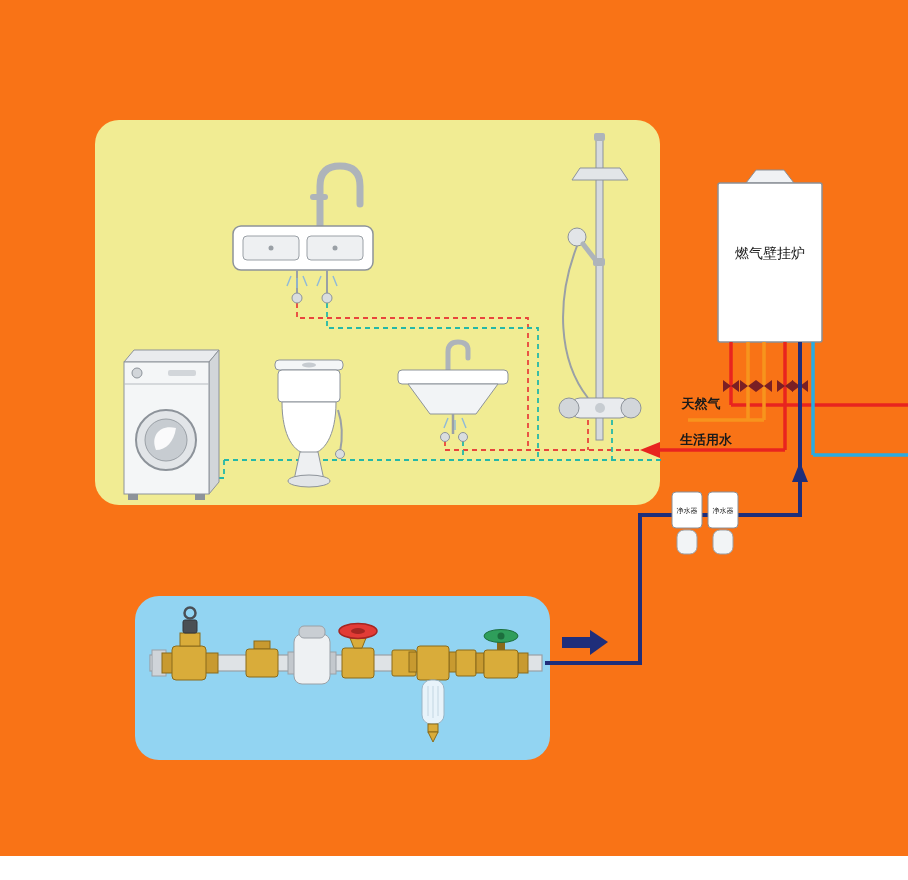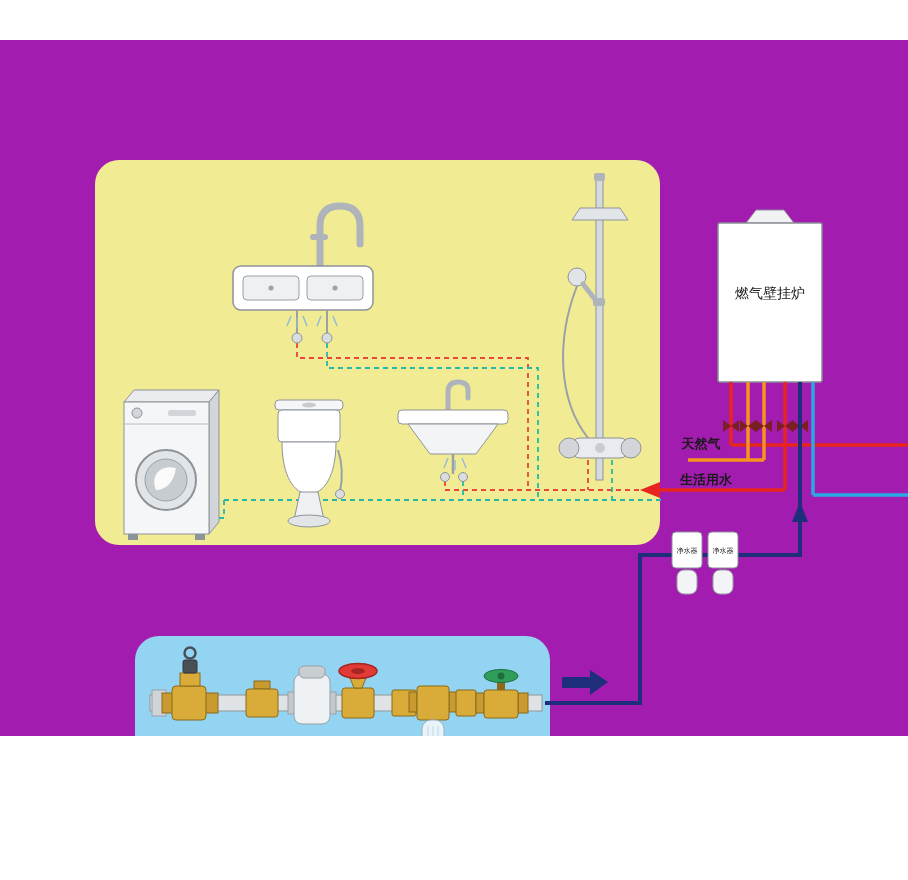--- a/index.html
+++ b/index.html
@@ -1,17 +1,17 @@
 <!DOCTYPE html>
 <html><head>
 <meta charset="utf-8">
 <style>
   html,body{margin:0;padding:0;background:#ffffff;}
-  #canvas{position:relative;width:908px;height:696px;background:#a21caf;overflow:hidden;
-          font-family:"Liberation Sans", sans-serif;margin-top:40px;}
+  #canvas{position:relative;width:908px;height:856px;background:#f97316;overflow:hidden;
+          font-family:"Liberation Sans", sans-serif;}
   svg text{font-family:"Liberation Sans","DejaVu Sans",sans-serif;fill:#1a1a1a;}
   .lbl{font-weight:bold;}
 </style>
 </head>
 <body>
 
 <div id="canvas">
 <svg width="908" height="880" viewBox="0 0 908 880" xmlns="http://www.w3.org/2000/svg">
 
   <rect x="95" y="120" width="565" height="385" rx="24" fill="#f1ec93"></rect>

